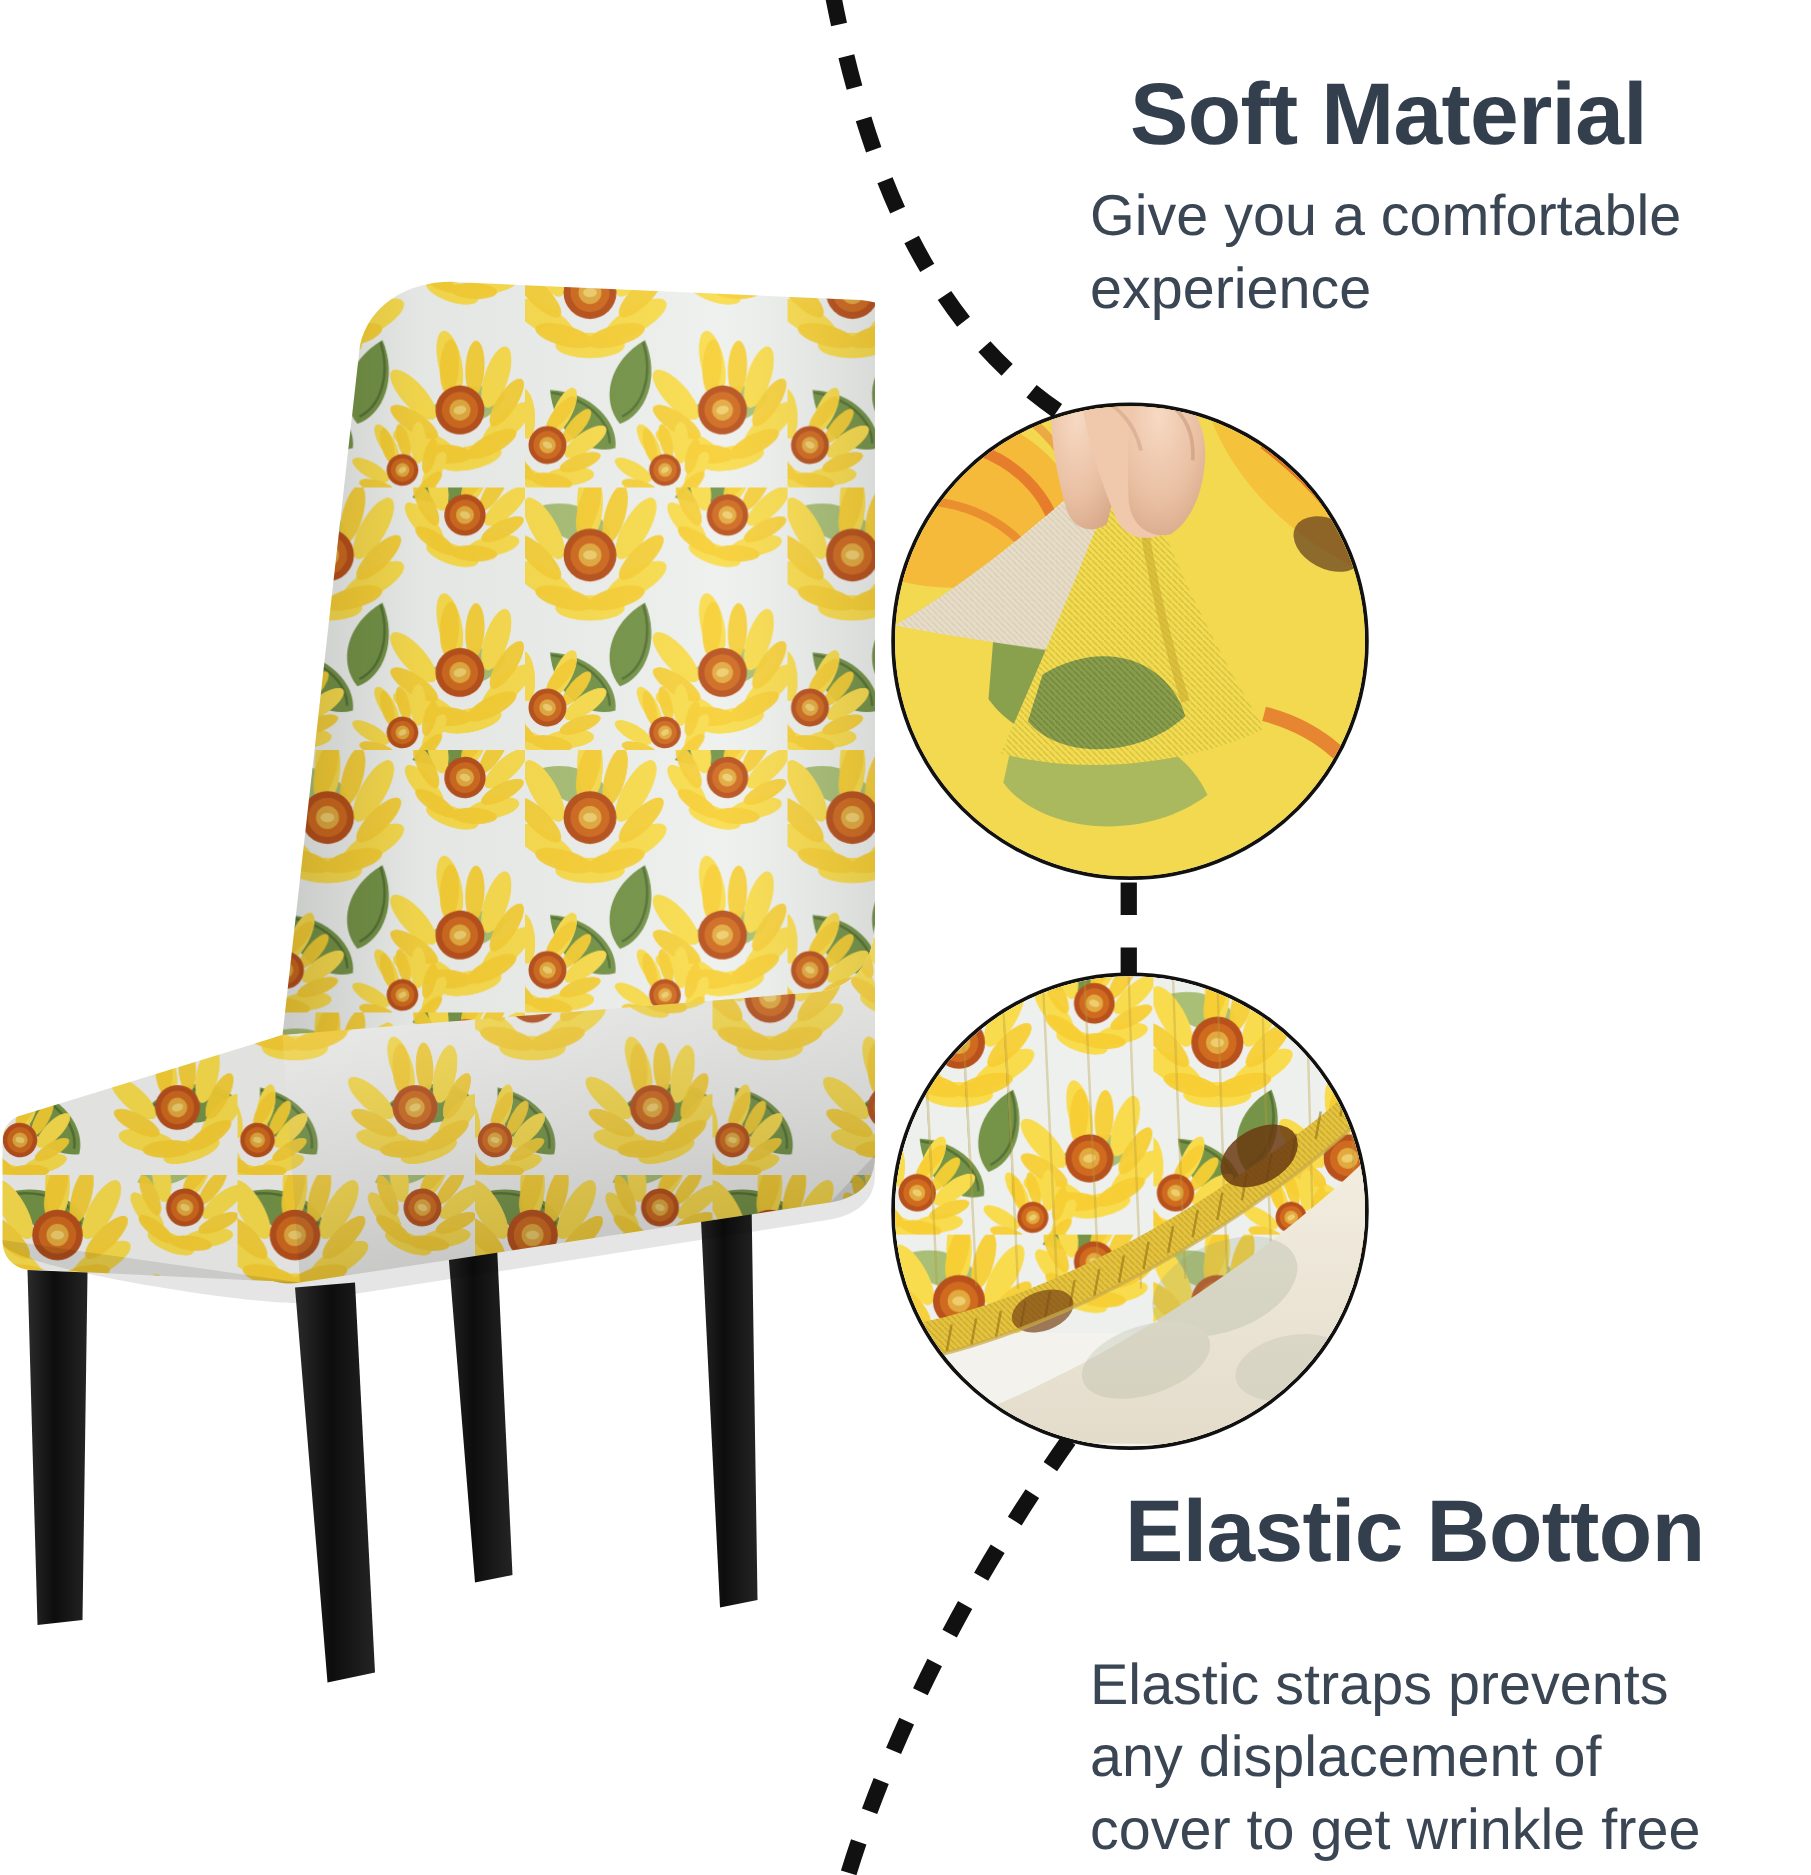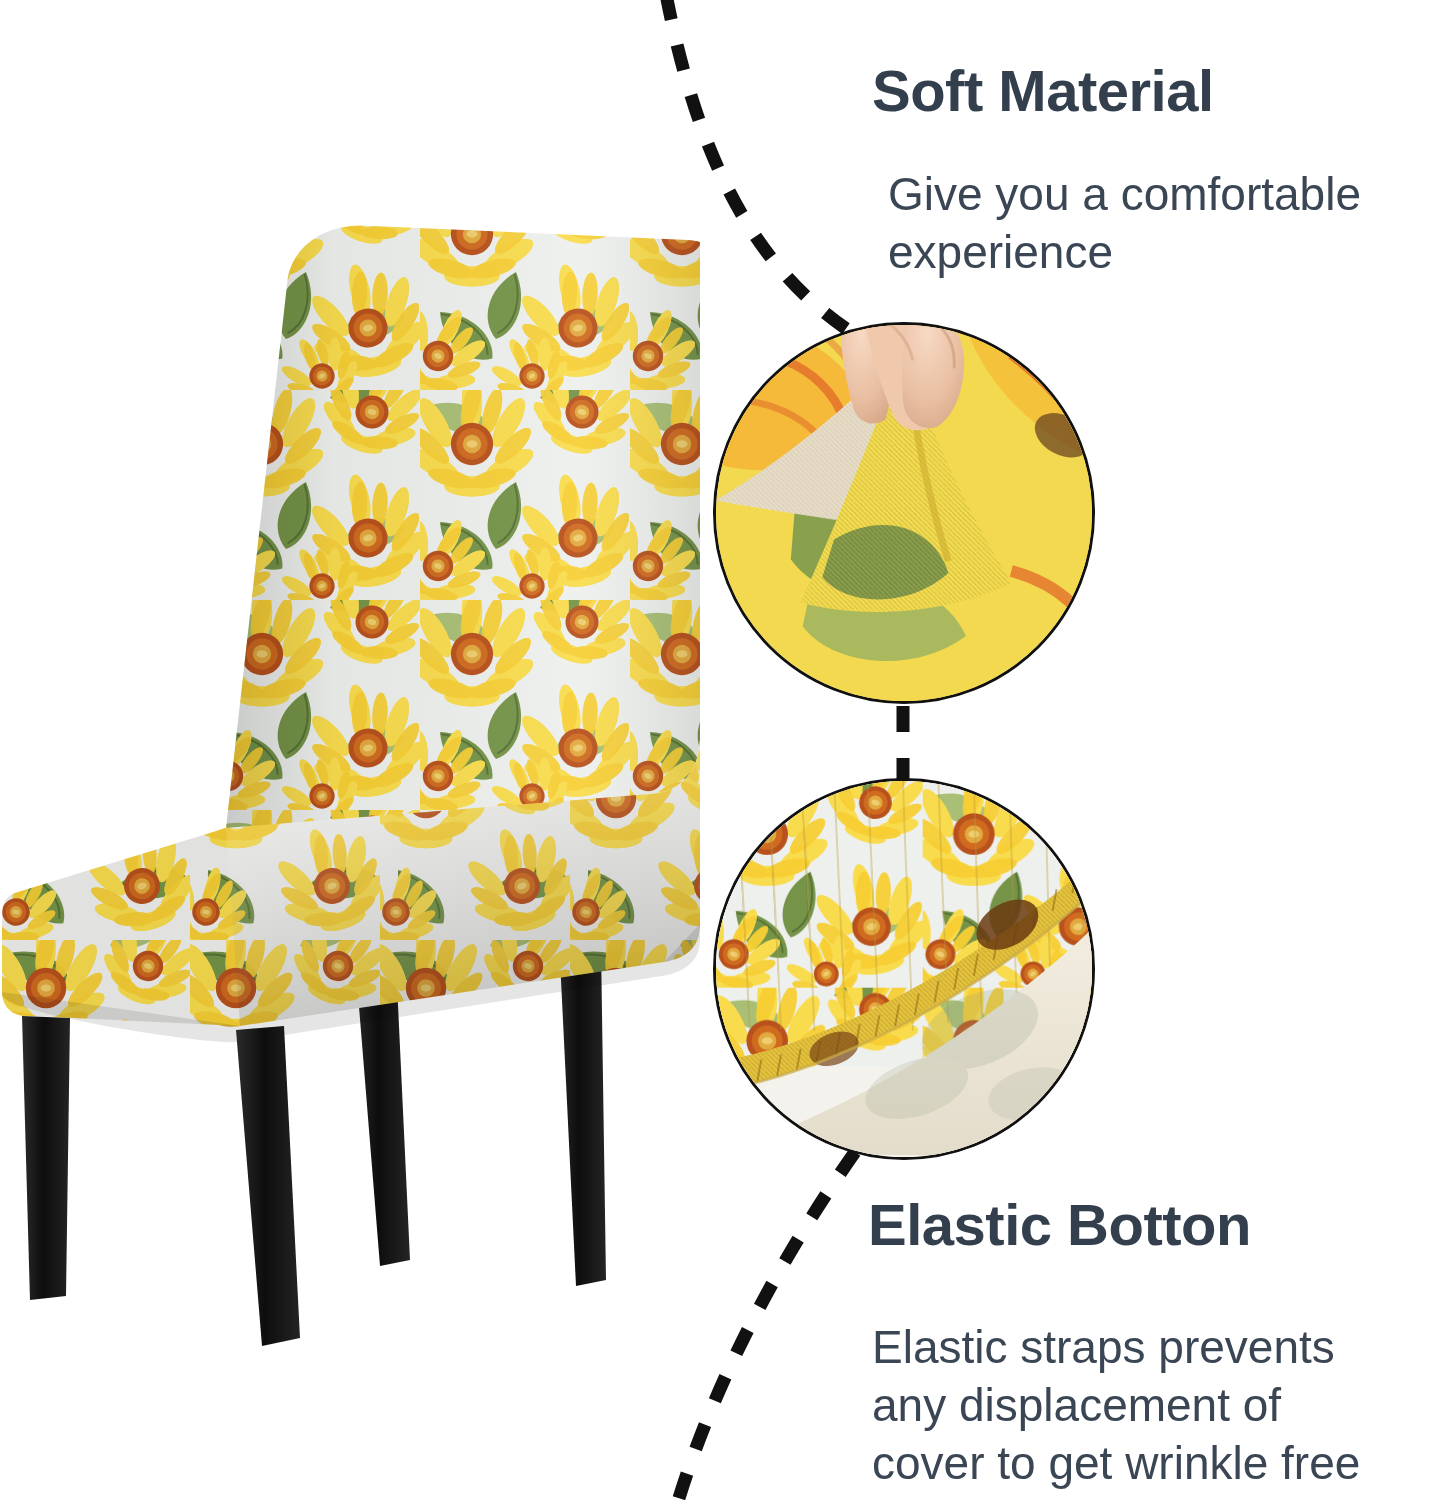--- a/index.html
+++ b/index.html
@@ -3,36 +3,37 @@
 <meta charset="utf-8">
 <style>
   html,body{margin:0;padding:0;background:#fff;}
   body{width:1449px;height:1500px;font-family:"Liberation Sans",sans-serif;overflow:hidden;}
   #stage{position:relative;width:1449px;height:1500px;background:#ffffff;overflow:hidden;}
 
   
   .feat-head{
     position:absolute;
     font-weight:bold;
-    font-size:58px;
+    font-size:70px;
     line-height:78px;
     letter-spacing:-0.5px;
     color:#343f4e;
     white-space:nowrap;
+    margin-left:32px;
   }
   .feat-body{
     position:absolute;
     font-weight:normal;
     font-size:46px;
     line-height:58px;
     color:#3b4654;
     width:530px;
   }
   #soft-head{left:872px;top:52px;}
-  #soft-body{left:872px;top:165px;margin-left:16px;}
+  #soft-body{left:872px;top:143px;}
   #elastic-head{left:868px;top:1186px;}
   #elastic-body{left:872px;top:1318px;}
 
   
   .callout{
     position:absolute;
     border-radius:50%;
     overflow:hidden;
     border:3px solid #111111;
     box-sizing:border-box;

